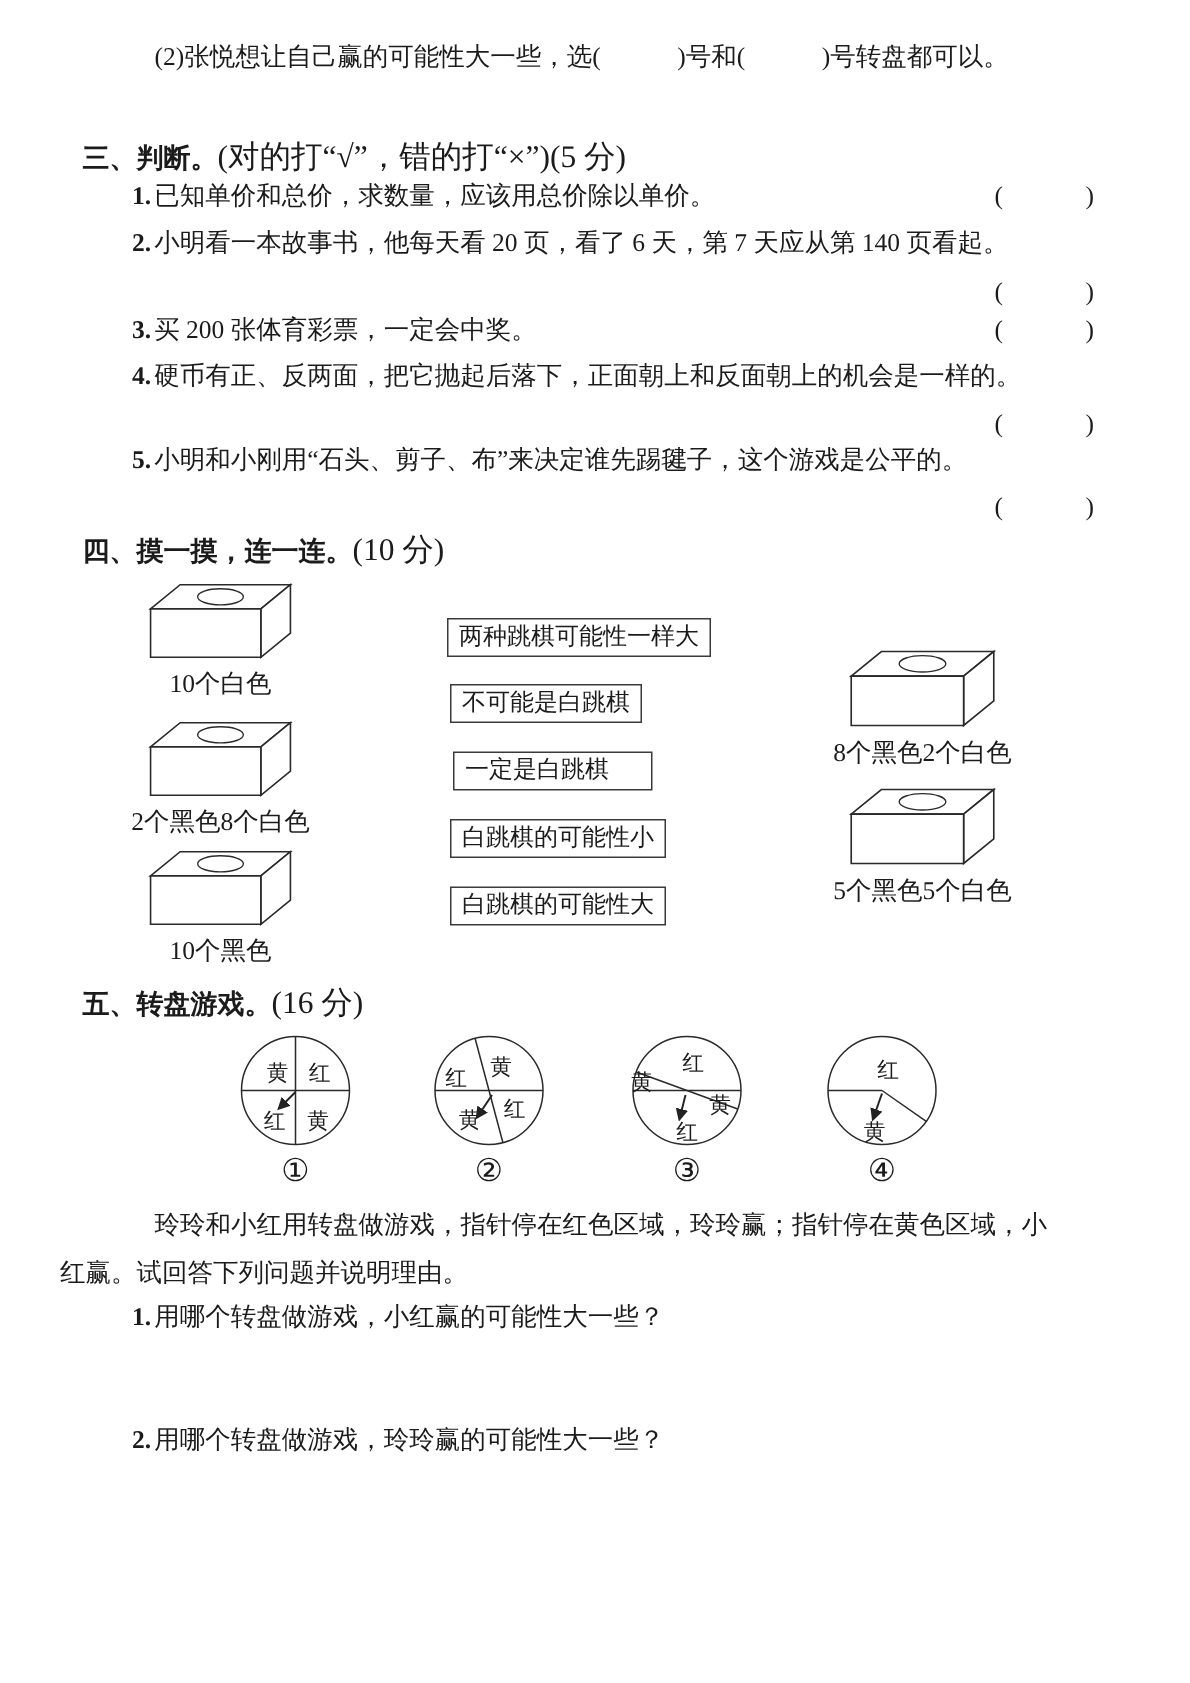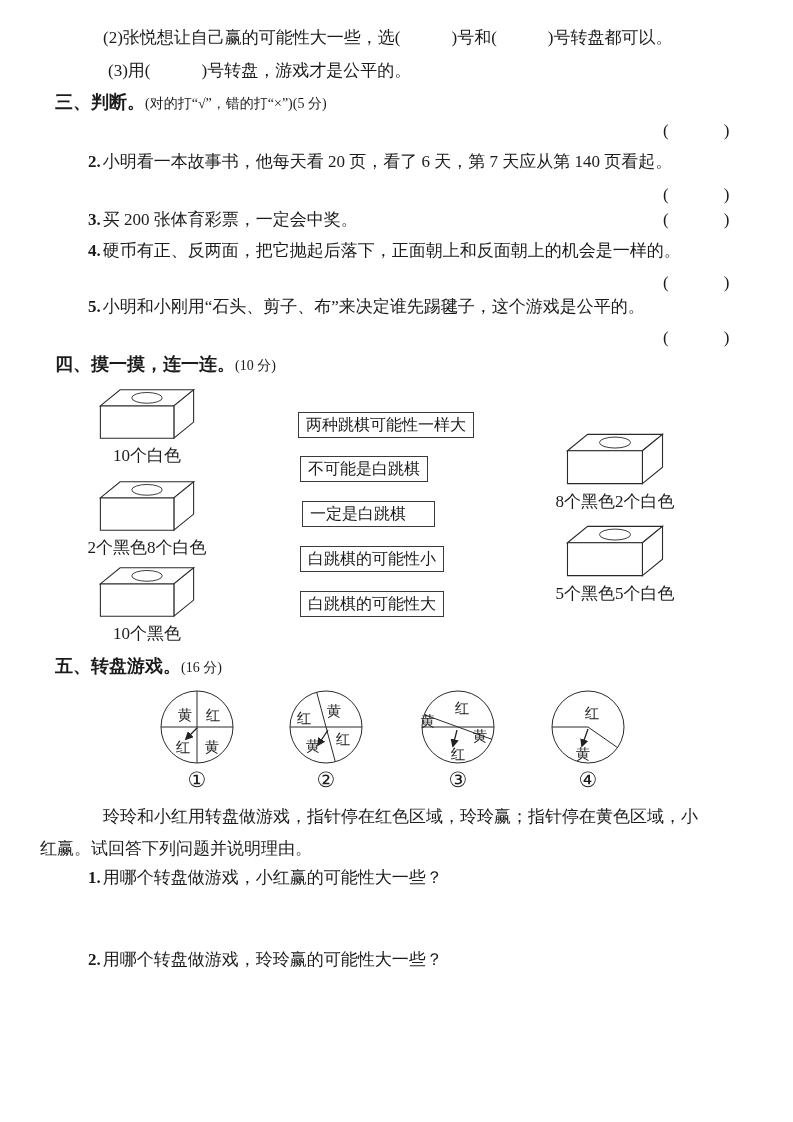--- a/index.html
+++ b/index.html
@@ -5,21 +5,21 @@
   html,body{margin:0;padding:0;background:#fff;}
   .page{
     position:relative;width:793px;height:982px;background:#ffffff;
     font-family:"Liberation Serif","DejaVu Serif",serif;
     color:#1b1b1b;overflow:hidden;
   }
   .abs{position:absolute;white-space:pre;}
   .t{font-size:17px;line-height:21px;}
   .num{font-weight:bold;margin-right:2px;}
   .sec-title{font-size:18px;font-weight:bold;}
-  .sec-note{font-size:14px;font-weight:normal;}
+  .sec-note{font-size:21px;font-weight:normal;}
   .paren{font-size:17px;letter-spacing:1px;}
   .phrase{
     position:absolute;border:1.2px solid #3a3a3a;background:#fff;
     font-size:16px;padding:2px 7px;line-height:20px;white-space:pre;
   }
   .boxwrap{position:absolute;width:130px;text-align:center;}
   .boxwrap svg{display:block;margin:0 auto;}
   .boxlabel{font-size:17px;margin-top:2px;white-space:pre;}
   .spinner{position:absolute;width:100px;text-align:center;top:688px;}
   .spinner svg{display:block;}
@@ -36,25 +36,25 @@
   <svg width="0" height="0">
     <defs>
       <marker id="arr" viewBox="0 0 10 10" refX="8" refY="5" markerWidth="6.5" markerHeight="6.5" orient="auto">
         <path d="M0,0 L10,5 L0,10 z" fill="#222"></path>
       </marker>
     </defs>
   </svg>
 
   
   <div class="abs t" style="left:103px;top:27px;">(2)张悦想让自己赢的可能性大一些，选(　　　)号和(　　　)号转盘都可以。</div>
-  <div class="abs t" style="left:108px;top:60px;">(3)用(　　　)号转盘，游戏才是公平的。</div>
 
   
   <div class="abs" style="left:55px;top:90px;"><span class="sec-title">三、判断。</span><span class="sec-note">(对的打“√”，错的打“×”)(5 分)</span></div>
 
+  <div class="abs t" style="left:88px;top:120px;"><span class="num">1.</span><span>已知单价和总价，求数量，应该用总价除以单价。</span></div>
   <div class="abs t paren" style="left:663px;top:120px;">(　　　)</div>
 
   <div class="abs t" style="left:88px;top:151px;"><span class="num">2.</span><span>小明看一本故事书，他每天看 20 页，看了 6 天，第 7 天应从第 140 页看起。</span></div>
   <div class="abs t paren" style="left:663px;top:184px;">(　　　)</div>
 
   <div class="abs t" style="left:88px;top:209px;"><span class="num">3.</span><span>买 200 张体育彩票，一定会中奖。</span></div>
   <div class="abs t paren" style="left:663px;top:209px;">(　　　)</div>
 
   <div class="abs t" style="left:88px;top:240px;"><span class="num">4.</span><span>硬币有正、反两面，把它抛起后落下，正面朝上和反面朝上的机会是一样的。</span></div>
   <div class="abs t paren" style="left:663px;top:272px;">(　　　)</div>

